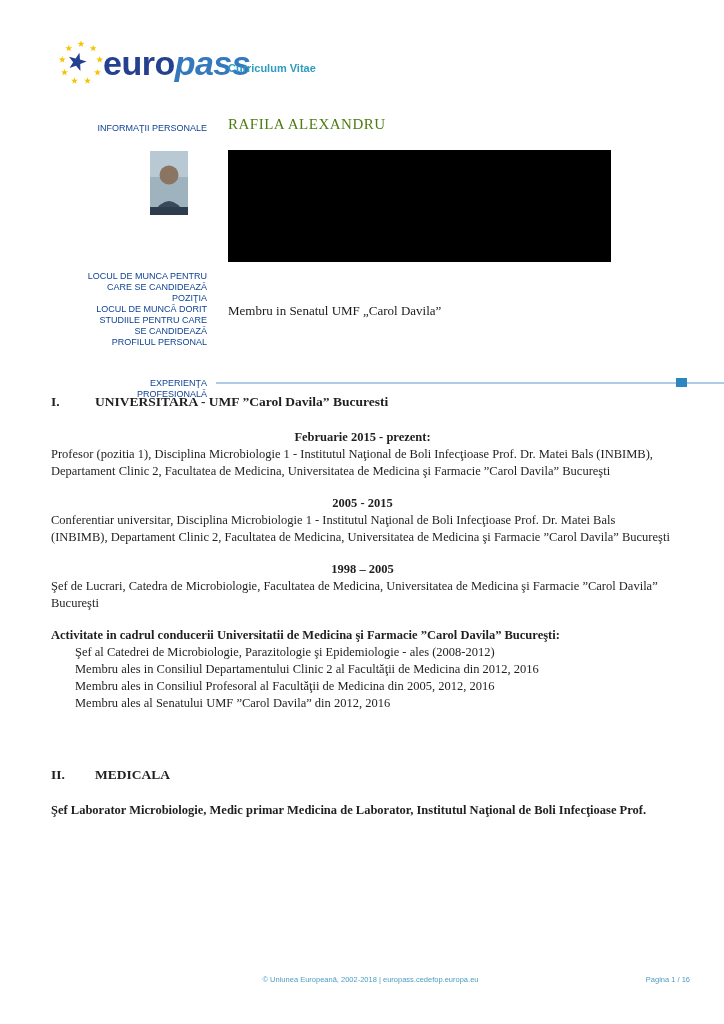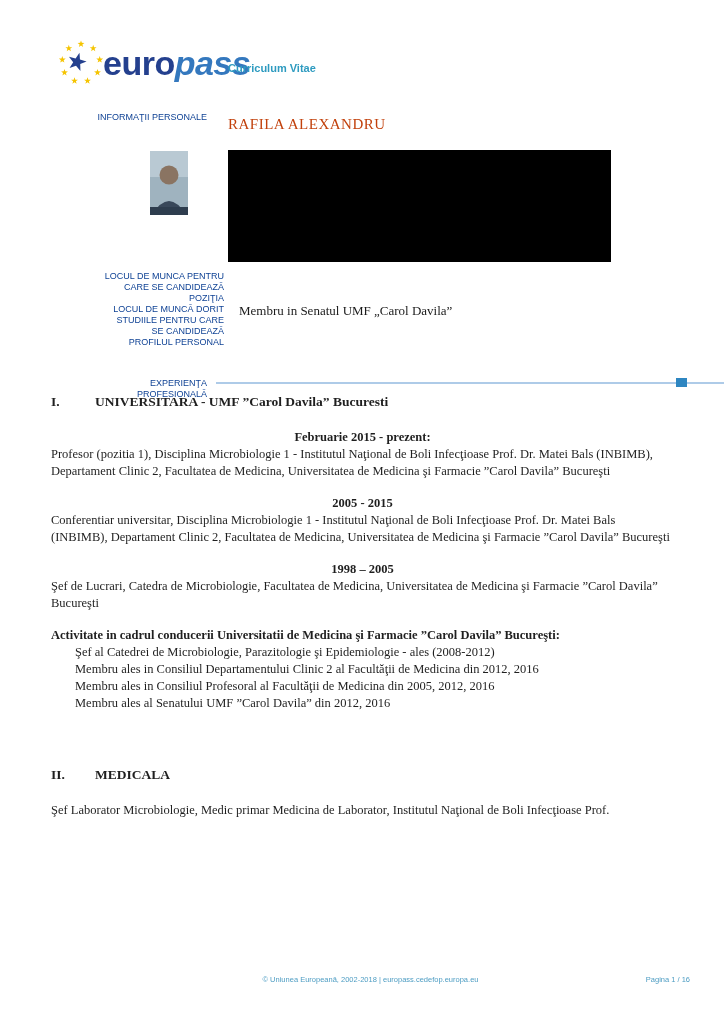--- a/index.html
+++ b/index.html
@@ -19,52 +19,52 @@
   .cv-subtitle {
     position:absolute; left:228px; top:62px;
     font-family:"Liberation Sans", sans-serif; font-size:11px; color:#2e9bc0; font-weight:600;
   }
 
   
   .blue-label {
     font-family:"Liberation Sans", sans-serif; font-size:9px; color:#0e4194;
     text-align:right; line-height:11px;
   }
-  .personal-label { position:absolute; left:87px; top:112px; width:120px; }
+  .personal-label { position:absolute; left:87px; top:123px; width:120px; }
   .person-name {
     position:absolute; left:228px; top:116px;
-    font-size:15px; letter-spacing:0.5px; color:#c2410c;
+    font-size:15px; letter-spacing:0.5px; color:#4d7c0f;
   }
 
   
   .photo { position:absolute; left:150px; top:151px; width:38px; height:64px; overflow:hidden; }
   .photo svg { display:block; width:100%; height:100%; }
   .redacted-box { position:absolute; left:228px; top:150px; width:383px; height:112px; background:#000; }
 
   
-  .sidebar-labels { position:absolute; left:87px; top:271px; width:120px;margin-left:17px; }
+  .sidebar-labels { position:absolute; left:87px; top:271px; width:120px; }
   .sidebar-labels div { margin:0; }
-  .position-value { position:absolute; left:239px; top:303px; font-size:13px; color:#1a1a1a; }
+  .position-value { position:absolute; left:228px; top:303px; font-size:13px; color:#1a1a1a; }
 
   
   .exp-header { position:absolute; left:87px; top:377px; width:600px; height:12px; }
   .exp-label { position:absolute; right:480px; top:1px; width:120px; }
   .exp-line { position:absolute; left:129px; top:5px; width:546px; height:2px; background:#aecbe8; }
 
   
   .main { position:absolute; left:51px; top:393px; width:623px; font-size:12.5px; line-height:17px; }
   .section-heading { display:flex; font-weight:bold; font-size:13.5px; margin:0 0 19px 0; }
   .section-numeral { width:44px; flex:0 0 44px; }
   .entry { margin-bottom:15px; }
   .entry-period { font-weight:bold;text-align:center; }
   .activities { }
   .activities-heading { font-weight:bold; }
   .activity-item { padding-left:24px; }
   .section-two { margin-top:54px; }
-  .section-two-text { margin-top:2px; }
+  .section-two-text { margin-top:2px;font-weight:bold; }
 
   
   .footer {
     position:absolute; left:51px; top:975px; width:639px;
     font-family:"Liberation Sans", sans-serif; font-size:7.5px; color:#4e9dc3;
   }
   .footer-center { position:absolute; left:0; right:0; text-align:center; }
   .footer-page { position:absolute; right:0; top:0; }
 </style>
 </head>

